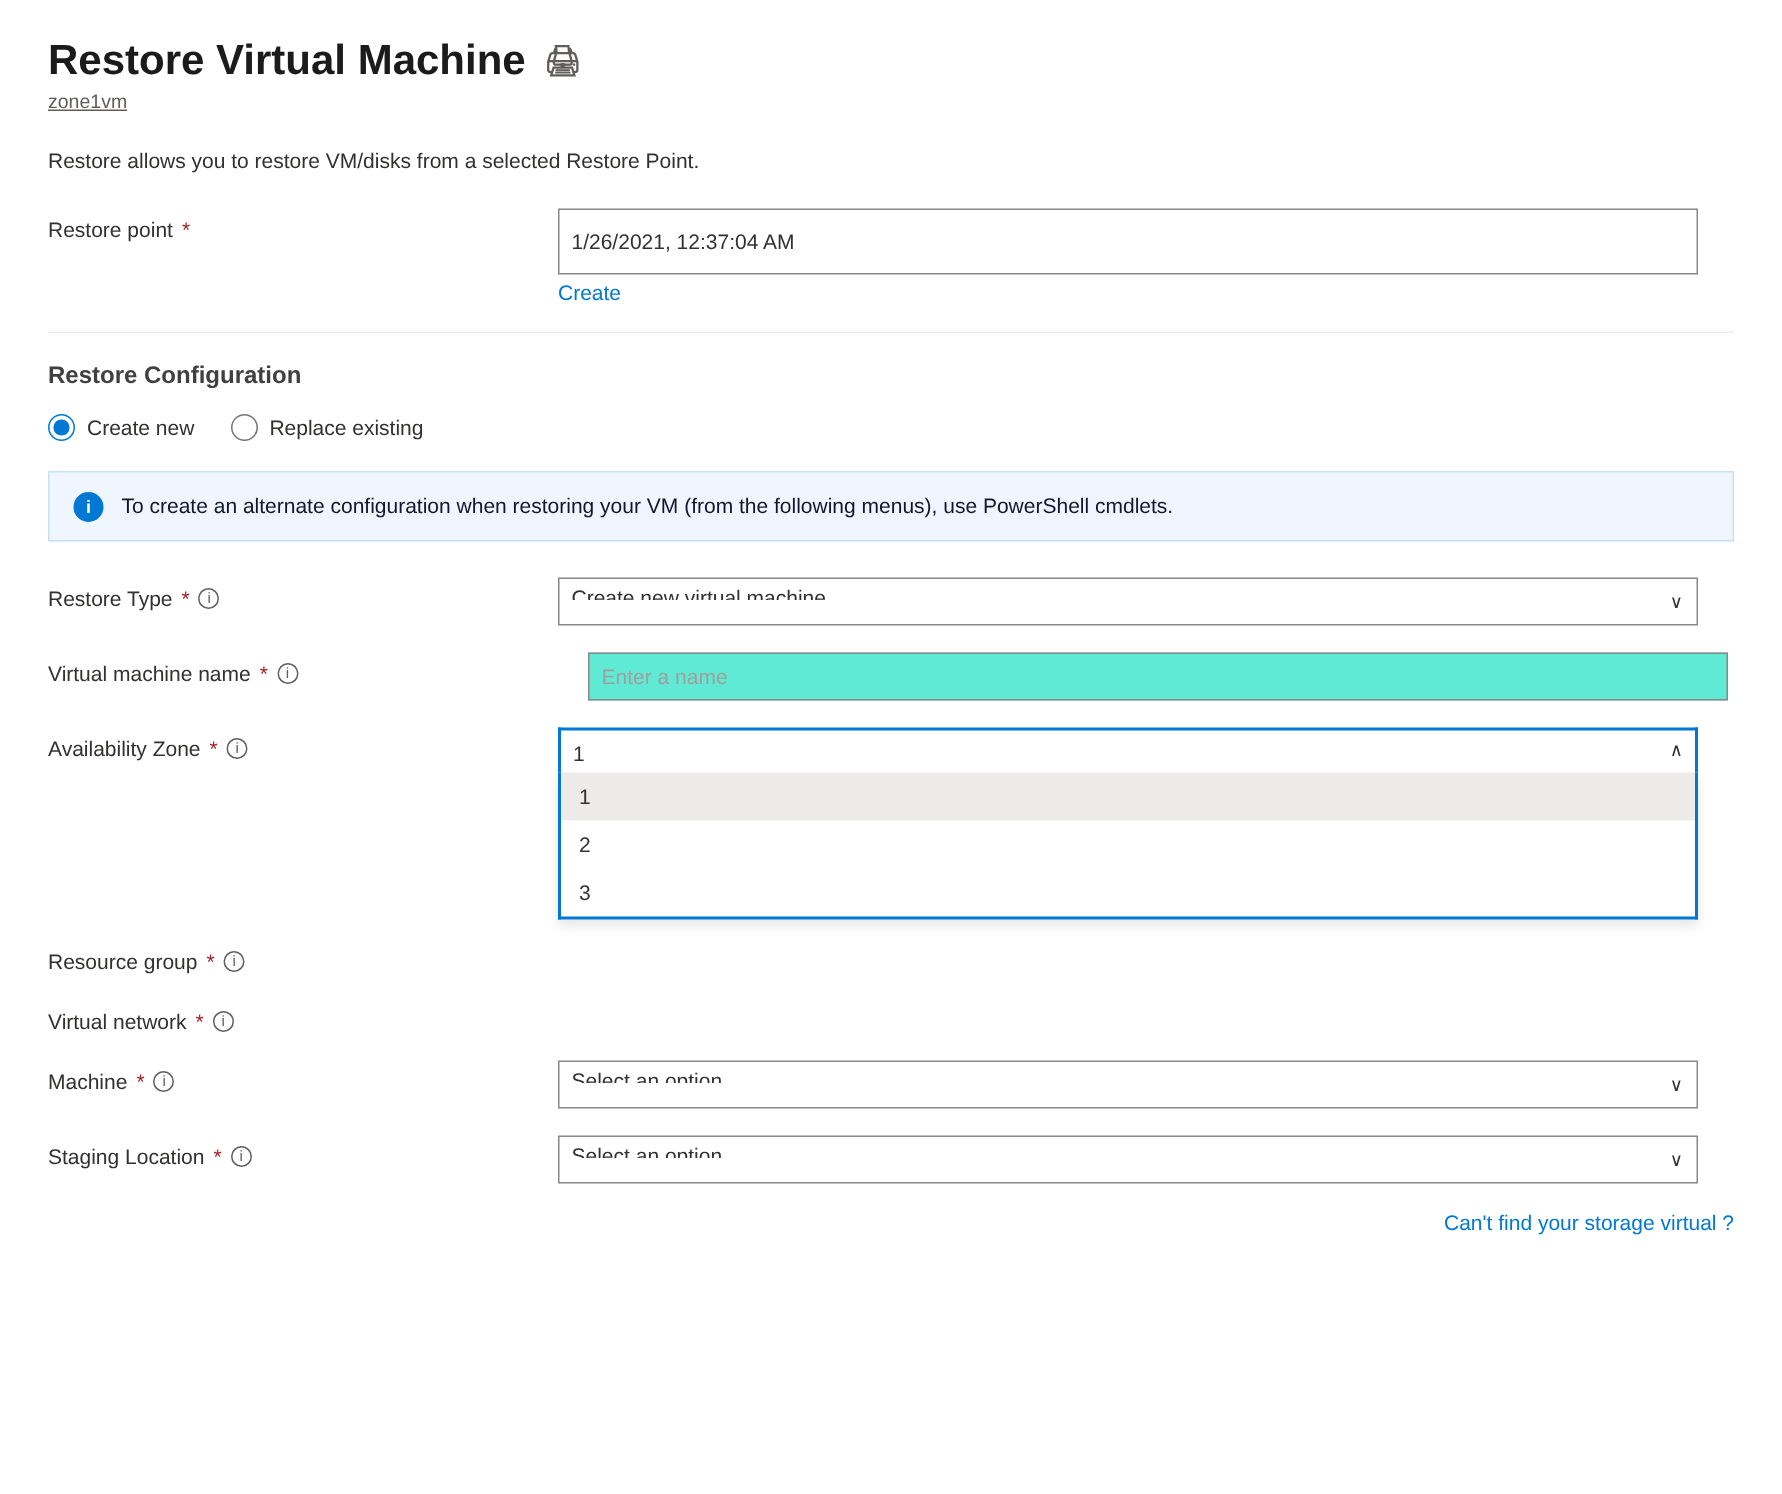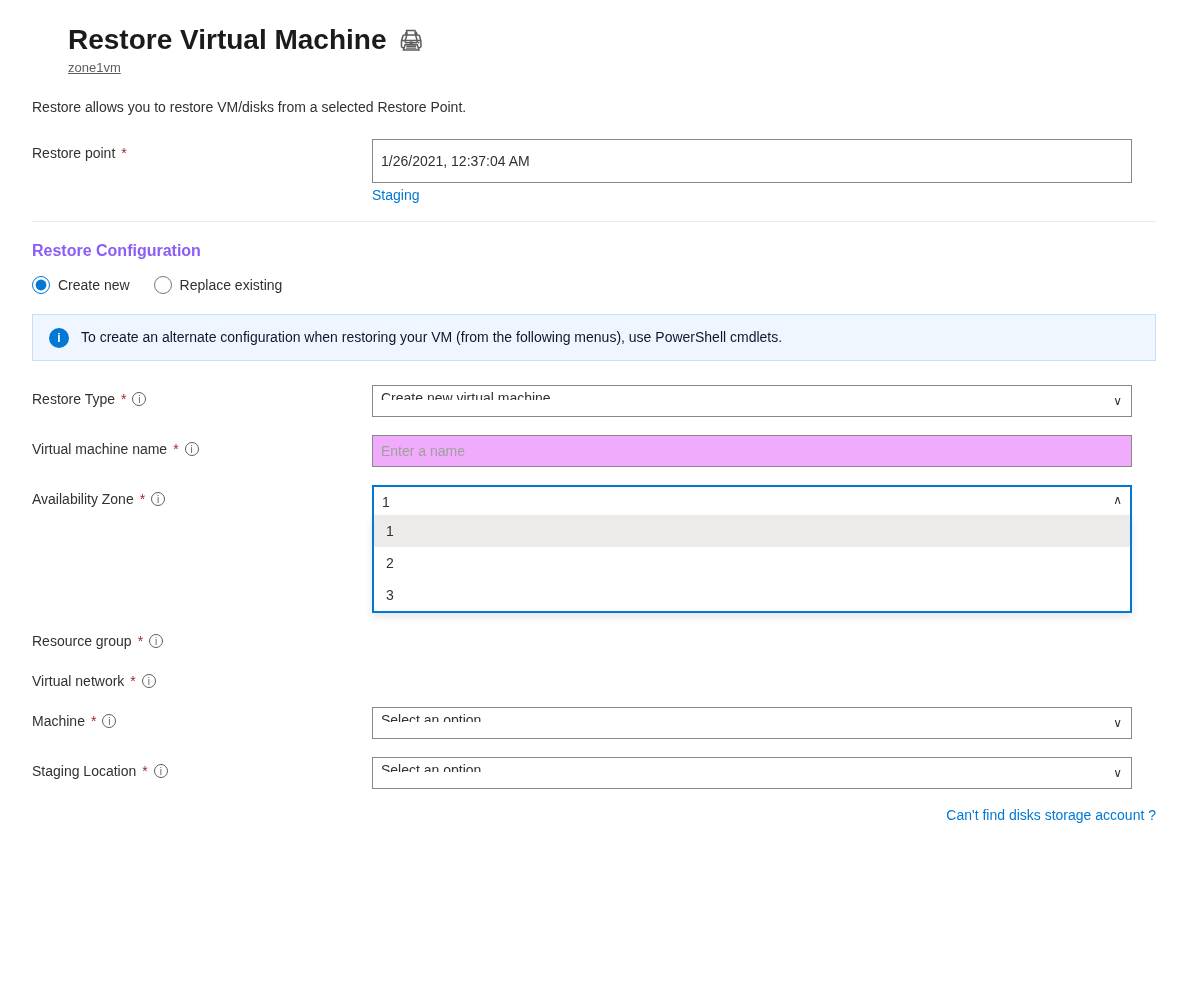--- a/index.html
+++ b/index.html
@@ -76,22 +76,23 @@
       flex: 1;
       max-width: 760px;
     }
     .text-input {
       width: 100%;
       height: 32px;
       border: 1px solid #8a8886;
       padding: 4px 8px;
       font-size: 14px;
       color: #323130;
-      background: #f0abfc;
+      background: #5eead4;
       outline: none;
+      margin-left: 20px;
     }
     .text-input::placeholder {
       color: #a19f9d;
     }
     .restore-point-value {
       width: 100%;
       height: 44px;
       border: 1px solid #8a8886;
       padding: 4px 8px;
       font-size: 14px;
@@ -103,21 +104,21 @@
     }
     .select-link {
       color: #0078d4;
       font-size: 14px;
       cursor: pointer;
       text-decoration: none;
     }
     .section-title {
       font-size: 16px;
       font-weight: 600;
-      color: #8b5cf6;
+      color: #404040;
       margin-bottom: 16px;
     }
     .radio-group {
       display: flex;
       align-items: center;
       gap: 24px;
       margin-bottom: 20px;
       margin-top: 10px;
     }
     .radio-option {
@@ -241,40 +242,40 @@
     }
     .divider {
       border: none;
       border-top: 1px solid #edebe9;
       margin: 8px 0 20px 0;
     }
   </style>
 </head>
 <body>
 
-<div style="margin-bottom: 24px; margin-left: 36px;">
+<div style="margin-bottom: 24px;">
   <div class="page-title">
     <span>Restore Virtual Machine</span>
     <span class="print-icon">🖨</span>
   </div>
   <div class="subtitle">zone1vm</div>
 </div>
 
 <p class="description">Restore allows you to restore VM/disks from a selected Restore Point.</p>
 
 <div class="form-row">
   <div class="form-label">
     <span>Restore point</span>
     <span class="required-star">*</span>
   </div>
   <div class="form-control">
     <div class="restore-point-value">
       <span>1/26/2021, 12:37:04 AM</span>
     </div>
-    <a class="select-link" href="#">Staging</a>
+    <a class="select-link" href="#">Create</a>
   </div>
 </div>
 
 <hr class="divider">
 
 <div class="form-section">
   <div class="section-title">Restore Configuration</div>
 
   <div class="radio-group">
     <label class="radio-option">
@@ -386,14 +387,14 @@
     <div class="select-wrapper">
       <select class="select-box">
         <option value="">Select an option</option>
       </select>
       <span class="select-chevron">∨</span>
     </div>
   </div>
 </div>
 
 <div class="bottom-link">
-  <a href="#">Can't find disks storage account ?</a>
+  <a href="#">Can't find your storage virtual ?</a>
 </div>
 
 </body></html>

